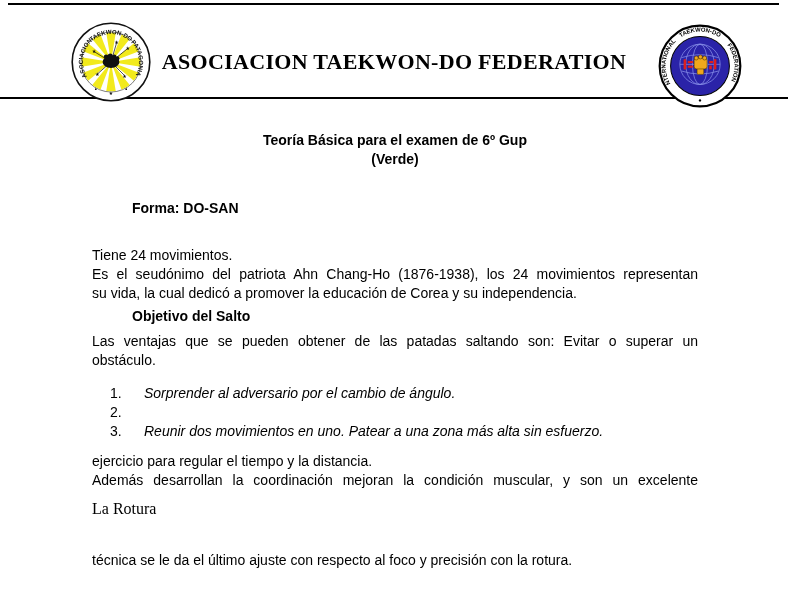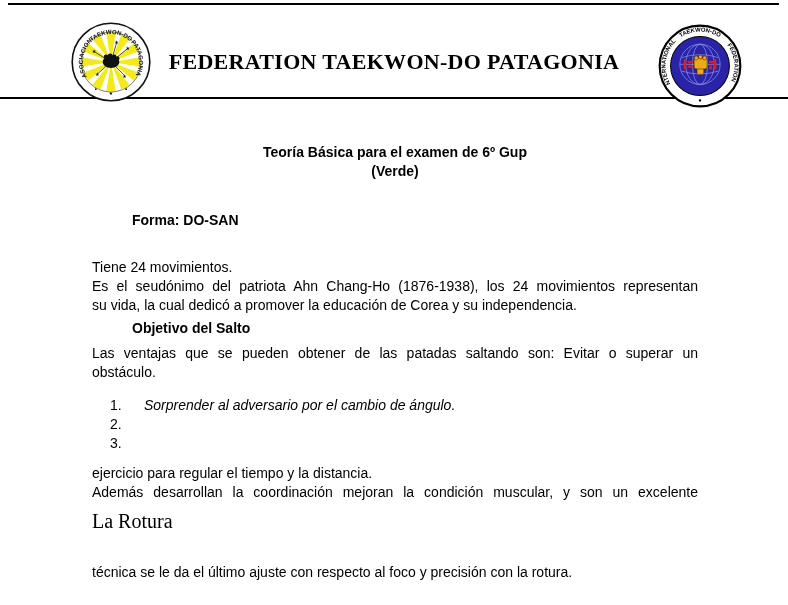--- a/index.html
+++ b/index.html
@@ -7,31 +7,31 @@
         font-family:"Liberation Sans",sans-serif;color:#000;}
   .top-rule{position:absolute;top:3px;left:8px;width:771px;height:2px;background:#000;}
   .header{position:absolute;top:0;left:0;width:788px;height:97px;border-bottom:2px solid #000;}
   .header-title{position:absolute;left:158px;right:158px;top:49px;text-align:center;
         font-family:"Liberation Serif",serif;font-weight:bold;font-size:22px;letter-spacing:.3px;}
   .logo{position:absolute;z-index:2;}
   .logo-left{left:71px;top:22px;width:80px;height:80px;}
   .logo-right{left:658px;top:24px;width:84px;height:84px;}
   .content{position:absolute;left:92px;top:99px;width:606px;}
   .blk{font-size:14px;line-height:19px;}
-  .blk.doc-title{margin-top:44px;text-align:center;font-weight:bold;}
+  .blk.doc-title{margin-top:32px;text-align:center;font-weight:bold;}
   .blk.heading{font-weight:bold;padding-left:40px;}
   .content .blk:nth-child(2){margin-top:30px;}  
   .content .blk:nth-child(3){margin-top:28px;}  
   .content .blk:nth-child(4){margin-top:4px;}  
   .content .blk:nth-child(5){margin-top:6px;}  
   .content .blk:nth-child(6){margin-top:14px;}  
   .content .blk:nth-child(7){margin-top:11px;}  
   .content .blk:nth-child(8){margin-top:4px;}   
   .content .blk:nth-child(9){margin-top:27px;}  
-  .blk.serif-heading{font-family:"Liberation Serif",serif;font-size:20px;line-height:30px;font-weight:normal;}
+  .blk.serif-heading{font-family:"Liberation Serif",serif;font-size:16px;line-height:30px;font-weight:normal;}
   .line{min-height:19px;}
   .line.j{text-align:justify;text-align-last:justify;}
   .oli{display:flex;min-height:19px;}
   .oli .num{margin-left:18px;width:20px;flex:0 0 20px;}
   .oli .litxt{margin-left:14px;font-style:italic;}
 </style>
 </head>
 <body>
 
 <div class="page">
@@ -89,21 +89,21 @@
       <g font-family="'Liberation Sans',sans-serif" font-weight="bold" font-size="7.6" fill="#111111">
         <text><textPath href="#atpRing" startOffset="16%" text-anchor="middle">ASOCIACION</textPath></text>
         <text><textPath href="#atpRing" startOffset="50%" text-anchor="middle">TAEKWON-DO</textPath></text>
         <text><textPath href="#atpRing" startOffset="84%" text-anchor="middle">PATAGONIA</textPath></text>
       </g>
       <text x="50" y="91.5" font-family="'DejaVu Sans',sans-serif" font-size="6" text-anchor="middle" fill="#111111">★</text>
       <circle cx="31" cy="84" r="1.1" fill="#111111"></circle>
       <circle cx="69" cy="84" r="1.1" fill="#111111"></circle>
     </svg>
 
-    <div class="header-title">FEDERATION TAEKWON-DO PATAGONIA</div>
+    <div class="header-title">ASOCIACION TAEKWON-DO FEDERATION</div>
 
     <svg class="logo logo-right" viewBox="0 0 100 100">
       <defs>
         <clipPath id="itfInner">
             <circle cx="50" cy="50" r="34"></circle>
           </clipPath>
         <path id="itfRing" d="M 14.5 70.5 A 41 41 0 1 1 85.5 70.5" fill="none"></path>
       </defs>
       <circle cx="50" cy="50" r="48" fill="#ffffff" stroke="#000000" stroke-width="2.6"></circle>
       <circle cx="50" cy="50" r="35" fill="#2a23a8" stroke="#000000" stroke-width="1.2"></circle>
@@ -164,20 +164,21 @@
       <div class="blk olist">
         <div class="oli">
           <span class="num">1.</span>
           <span class="litxt">Sorprender al adversario por el cambio de ángulo.</span>
         </div>
         <div class="oli">
           <span class="num">2.</span>
         </div>
         <div class="oli">
           <span class="num">3.</span>
+          <span class="litxt">Reunir dos movimientos en uno. Patear a una zona más alta sin esfuerzo.</span>
         </div>
       </div>
       <div class="blk para">
         <div class="line">ejercicio para regular el tiempo y la distancia.</div>
         <div class="line j">Además desarrollan la coordinación mejoran la condición muscular, y son un excelente</div>
       </div>
       <div class="blk serif-heading">
         <div class="line">La Rotura</div>
       </div>
       <div class="blk para">

